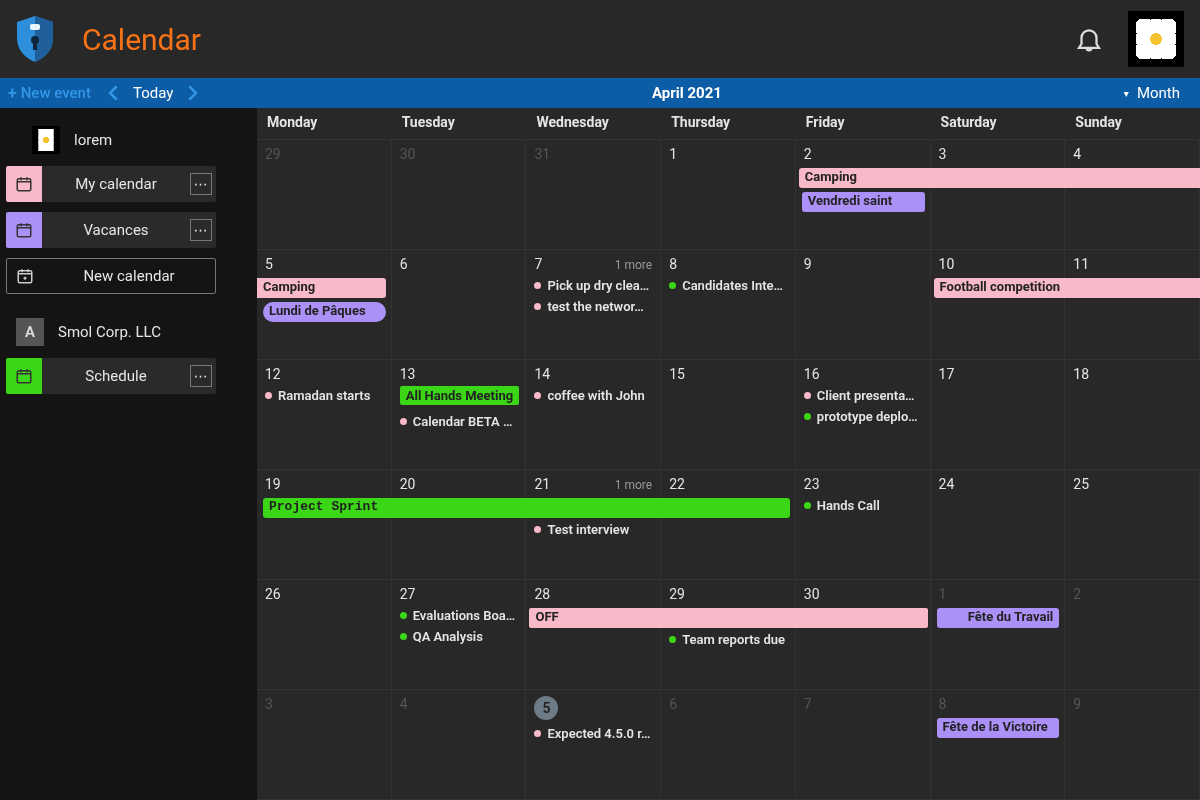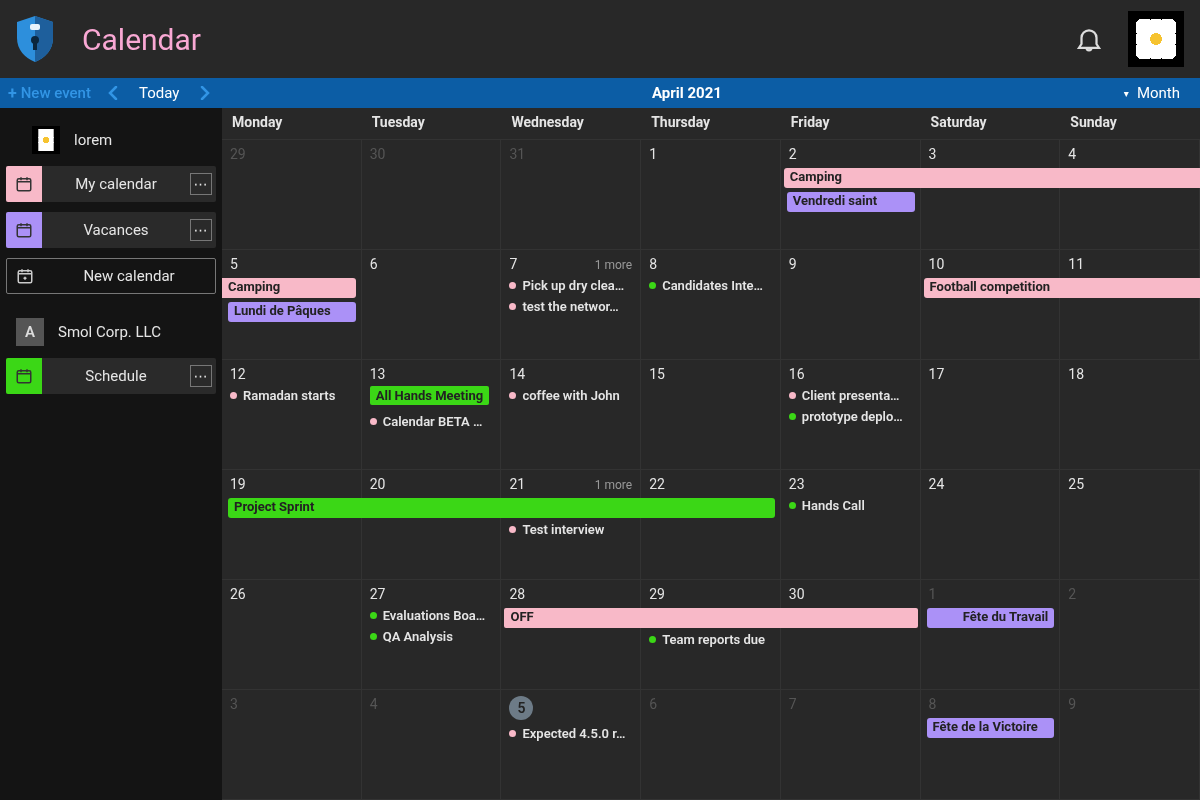--- a/index.html
+++ b/index.html
@@ -36,21 +36,21 @@
     padding: 0 16px 0 10px;
   }
   .logo-wrap {
     width: 50px; height: 50px;
     display:flex; align-items:center; justify-content:center;
   }
   .app-title {
     font-size: 30px;
     font-weight: 400;
     margin-left: 22px;
-    color: #f9a8d4;
+    color: #f97316;
   }
   .topbar-spacer { flex:1; }
   .bell-btn { margin-right: 24px; cursor:pointer; }
   .avatar-box {
     width: 56px; height: 56px;
     background: #000;
     display:flex; align-items:center; justify-content:center;
     cursor:pointer;
   }
   .daisy { position:relative; width:40px; height:40px; }
@@ -74,21 +74,21 @@
     height: 30px;
     background: var(--blue-bar);
     display:flex;
     align-items:center;
     color:#fff;
     font-size:15px;
   }
   .tool-left { display:flex; align-items:center; gap:16px; padding-left:8px; width:250px; }
   .new-event { display:flex; align-items:center; gap:4px; cursor:pointer; color: var(--blue-light); font-weight:500;}
   .plus-ico { font-size:16px; font-weight:bold; color: var(--blue-light); }
-  .nav-arrows { display:flex; align-items:center; gap:20px; }
+  .nav-arrows { display:flex; align-items:center; gap:14px; }
   .chev { cursor:pointer; color: var(--blue-light); }
   .chev svg{display:block;}
   .today-btn { cursor:pointer; }
   .tool-center { flex:1; text-align:center; font-weight:700; }
   .tool-right { display:flex; align-items:center; gap:8px; padding-right:20px; cursor:pointer;}
   .caret-down { font-size:10px; }
 
   
   .main {
     display:flex;
@@ -153,20 +153,21 @@
     display:flex; align-items:center; justify-content:center;
     font-weight:600;
   }
 
   
   .calendar {
     flex:1;
     background: var(--bg-header);
     display:flex;
     flex-direction:column;
+    margin-left:35px;
   }
   .dow-row {
     display:grid;
     grid-template-columns: repeat(7, 1fr);
     height:32px;
     border-bottom:1px solid var(--grey-border);
   }
   .dow-cell {
     padding:6px 10px;
     font-size:14px;
@@ -407,21 +408,21 @@
               <span>test the networ…</span>
             </div></div>
           <div class="day"><span class="daynum">8</span><div class="ev-dot-row">
               <span class="dot green"></span>
               <span>Candidates Inte…</span>
             </div></div>
           <div class="day"><span class="daynum">9</span></div>
           <div class="day"><span class="daynum">10</span><div style="height:24px"></div></div>
           <div class="day"><span class="daynum">11</span><div style="height:24px"></div></div>
           <div class="span-bar" style="background: rgb(248, 185, 200); top: 28px; border-radius: 0px 3px 3px 0px; left: calc(0%); width: calc(14.2857% - 6px);">Camping</div>
-          <div class="span-bar" style="background: rgb(171, 145, 247); top: 52px; border-radius: 3px; left: calc(0% + 6px); width: calc(14.2857% - 12px);">Lundi de Pâques</div>
+          <div class="span-bar" style="background: rgb(171, 145, 247); top: 52px; border-radius: 10px; left: calc(0% + 6px); width: calc(14.2857% - 12px);">Lundi de Pâques</div>
           <div class="span-bar" style="background: rgb(248, 185, 200); top: 28px; border-radius: 3px 0px 0px 3px; left: calc(71.4286% + 3px); width: calc(28.5714% - 3px);">Football competition</div>
         </div>
         <div class="week">
           <div class="day"><span class="daynum">12</span><div class="ev-dot-row">
               <span class="dot pink"></span>
               <span>Ramadan starts</span>
             </div></div>
           <div class="day"><span class="daynum">13</span><div class="ev-block" style="background: rgb(59, 215, 22); display: inline-block;">All Hands Meeting</div><div class="ev-dot-row">
               <span class="dot pink"></span>
               <span>Calendar BETA …</span>
@@ -448,21 +449,21 @@
               <span class="dot pink"></span>
               <span>Test interview</span>
             </div></div>
           <div class="day"><span class="daynum">22</span><div style="height:24px"></div></div>
           <div class="day"><span class="daynum">23</span><div class="ev-dot-row">
               <span class="dot green"></span>
               <span>Hands Call</span>
             </div></div>
           <div class="day"><span class="daynum">24</span></div>
           <div class="day"><span class="daynum">25</span></div>
-          <div class="span-bar" style="background: rgb(59, 215, 22); top: 28px; border-radius: 3px; left: calc(0% + 6px); width: calc(57.1429% - 12px);">Project Sprint</div>
+          <div class="span-bar" style="background: rgb(59, 215, 22); top: 28px; border-radius: 3px; left: calc(0% + 6px); width: calc(57.1429% - 12px); font-family: Liberation Mono, monospace;">Project Sprint</div>
         </div>
         <div class="week">
           <div class="day"><span class="daynum">26</span></div>
           <div class="day"><span class="daynum">27</span><div class="ev-dot-row">
               <span class="dot green"></span>
               <span>Evaluations Boa…</span>
             </div><div class="ev-dot-row">
               <span class="dot green"></span>
               <span>QA Analysis</span>
             </div></div>

